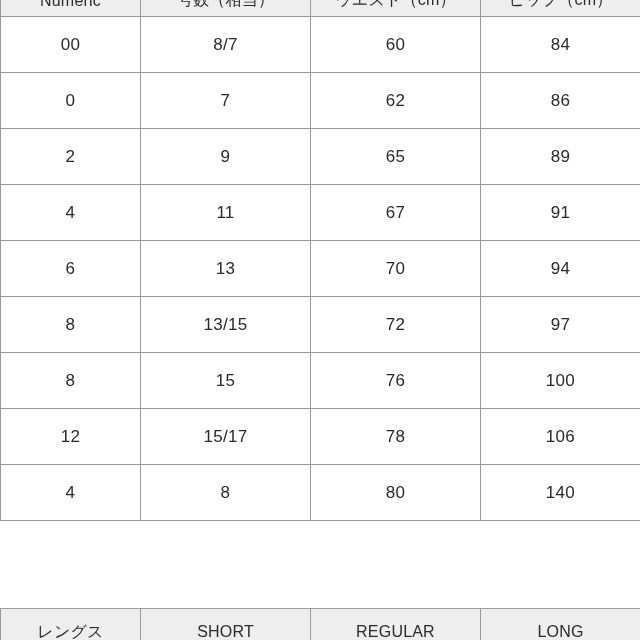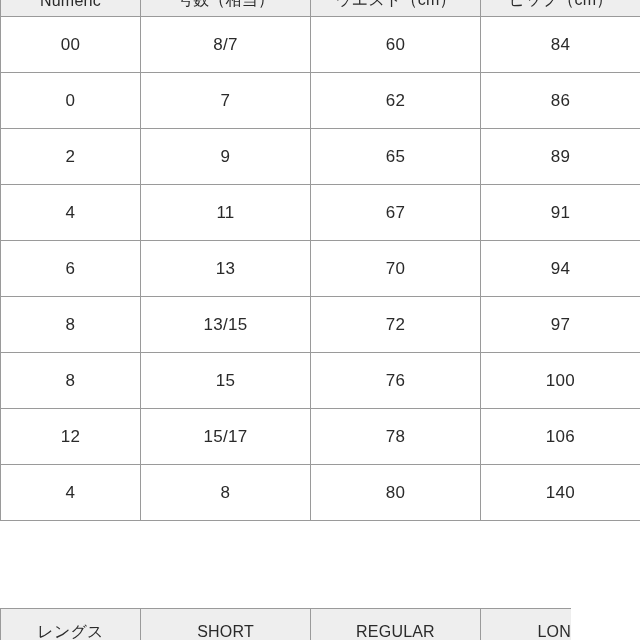--- a/index.html
+++ b/index.html
@@ -64,21 +64,21 @@
     left: 0;
     top: -16px;
     width: 640px;
   }
 
   
   .table-two-wrap {
     position: absolute;
     left: 0;
     top: 608px;
-    width: 571px;
+    width: 640px;
     overflow: hidden;
     height: 32px;
   }
   .table-two-wrap .size-table th {
     height: 46px;
     font-size: 16px;
   }
 </style>
 </head>
 <body>

